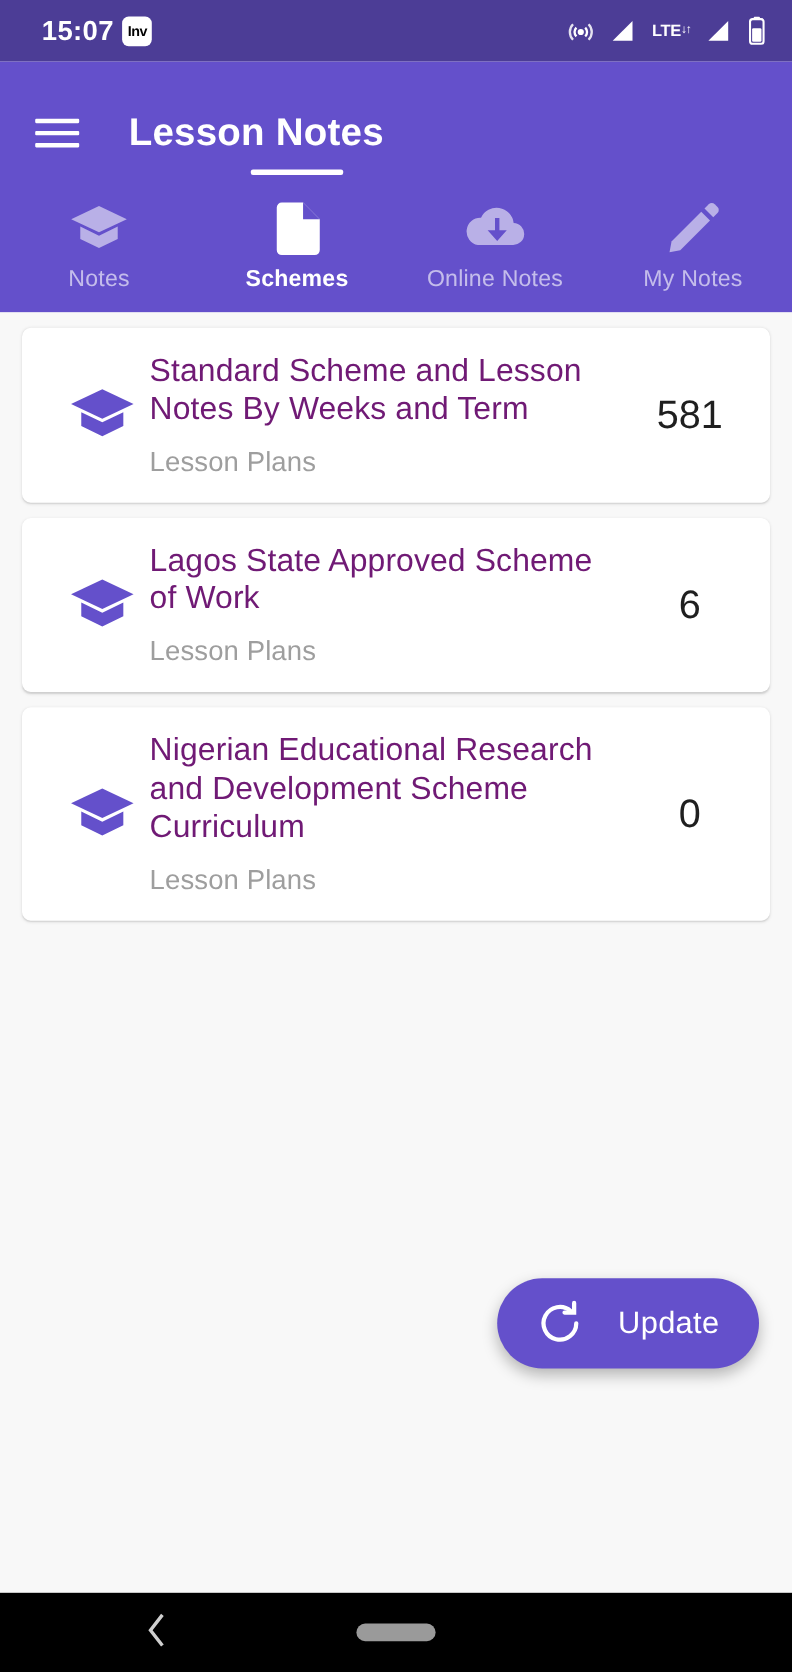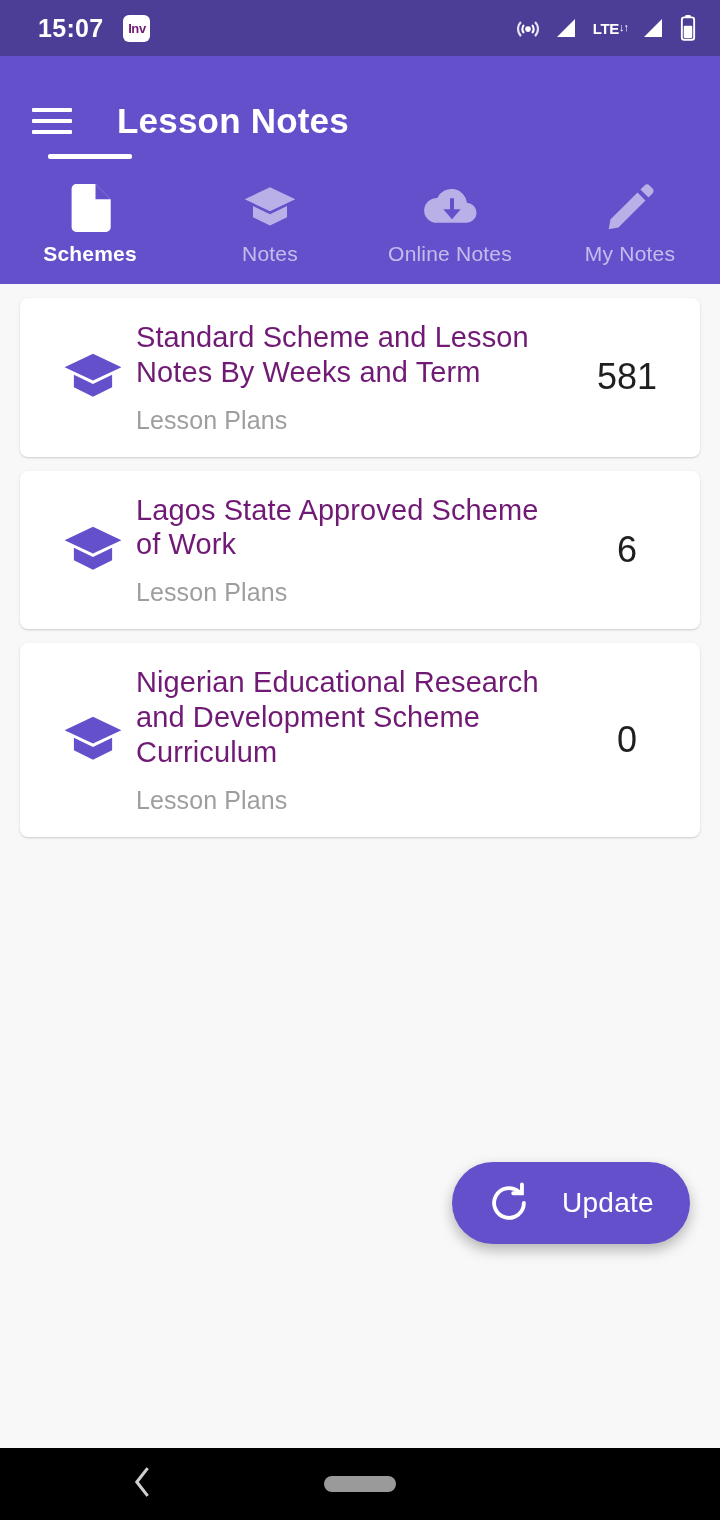--- a/index.html
+++ b/index.html
@@ -10,26 +10,26 @@
     overflow:hidden;
   }
   .phone { position:relative; width:720px; height:1520px; background:#F8F8F8; }
 
   
   .statusbar {
     height:56px; background:#4C3D96;
     display:flex; align-items:center; justify-content:space-between;
     padding:0 24px 0 38px;
   }
-  .sb-left { display:flex; align-items:center; gap:20px; }
+  .sb-left { display:flex; align-items:center; gap:8px; }
   .sb-time { color:#fff; font-size:25px; font-weight:bold; letter-spacing:.3px; }
   .inv-icon {
     width:27px; height:27px; border-radius:6px; background:#fff;
     display:flex; align-items:center; justify-content:center;
-    color:#701a75; font-size:13px; font-weight:bold; letter-spacing:-.4px;
+    color:#000000; font-size:13px; font-weight:bold; letter-spacing:-.4px;
   }
   .sb-right { display:flex; align-items:center; gap:14px; }
   .sb-right svg { display:block; }
   .lte-grp { display:flex; align-items:center; gap:2px; }
   .lte-txt { color:#fff; font-size:15px; font-weight:bold; line-height:1; letter-spacing:-.3px; }
   .lte-arrows { color:#fff; font-size:11px; line-height:1; letter-spacing:-1px; margin-top:-2px; }
 
   
   .appbar { background:#6450CB; padding-top:30px; }
   .appbar-top { display:flex; align-items:center; height:70px; padding-left:32px; }
@@ -152,39 +152,39 @@
       <div class="hamburger">
         <span></span>
         <span></span>
         <span></span>
       </div>
       <div class="app-title">Lesson Notes</div>
     </div>
 
     <div class="tabs">
 
+      <div class="tab">
+        <span class="ticon">
+          <svg width="56" height="46" viewBox="0 0 24 20">
+            <path d="M12 1 L23 6.2 L12 11.4 L1 6.2 Z"></path>
+            <path d="M4.6 9.1 L4.6 14 L12 17.6 L19.4 14 L19.4 9.1 L12 12.7 Z"></path>
+          </svg>
+        </span>
+        <span class="tlabel">Notes</span>
+      </div>
+
       <div class="tab active">
         <div class="tab-indicator"></div>
         <span class="ticon">
           <svg width="46" height="52" viewBox="0 0 20 22">
             <path d="M2 2.6 A2 2 0 0 1 4 0.6 L12.4 0.6 L19 7.2 L19 19.4 A2 2 0 0 1 17 21.4 L4 21.4 A2 2 0 0 1 2 19.4 Z"></path>
             <path d="M12.4 0.6 L12.4 7.2 L19 7.2 Z" fill="#6450CB"></path>
           </svg>
         </span>
         <span class="tlabel">Schemes</span>
-      </div>
-
-      <div class="tab">
-        <span class="ticon">
-          <svg width="56" height="46" viewBox="0 0 24 20">
-            <path d="M12 1 L23 6.2 L12 11.4 L1 6.2 Z"></path>
-            <path d="M4.6 9.1 L4.6 14 L12 17.6 L19.4 14 L19.4 9.1 L12 12.7 Z"></path>
-          </svg>
-        </span>
-        <span class="tlabel">Notes</span>
       </div>
 
       <div class="tab">
         <span class="ticon">
           <svg width="58" height="46" viewBox="0 0 26 20">
             <path d="M20.6 7.6a7 7 0 0 0-13.3-2.1A5.6 5.6 0 0 0 6 16.6h14.2a4.5 4.5 0 0 0 .4-9z"></path>
             <path d="M13 5.6 L13 10.6 L10 10.6 L13.9 15 L17.8 10.6 L14.8 10.6 L14.8 5.6 Z" fill="#6450CB"></path>
           </svg>
         </span>
         <span class="tlabel">Online Notes</span>

